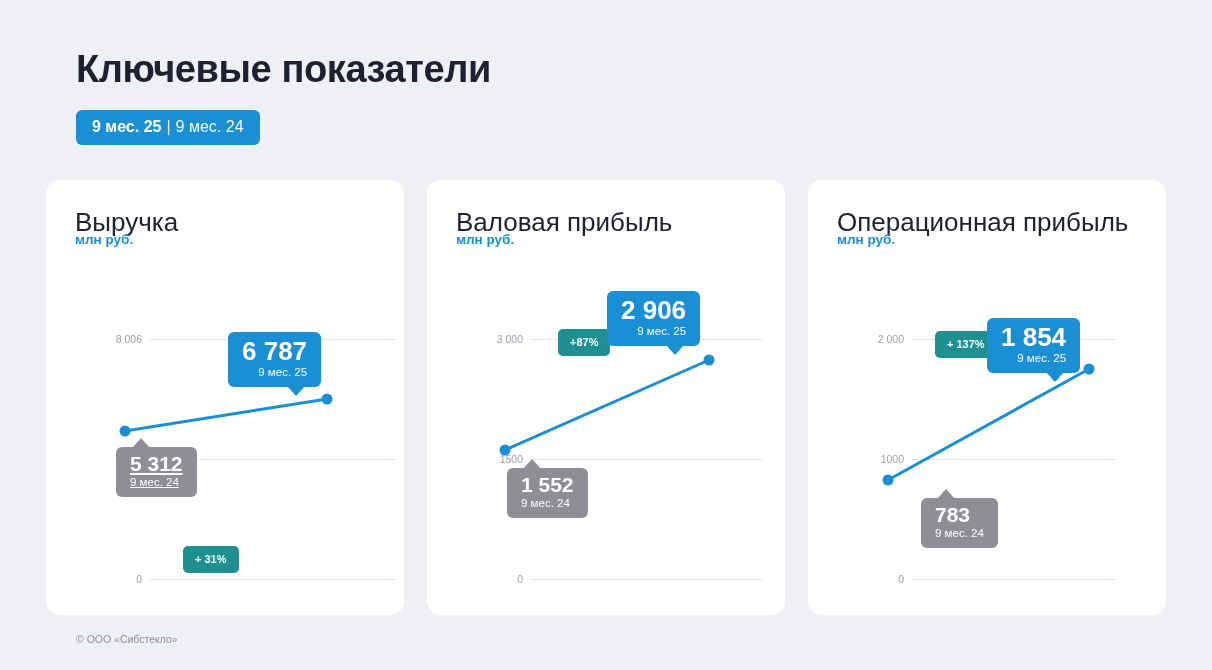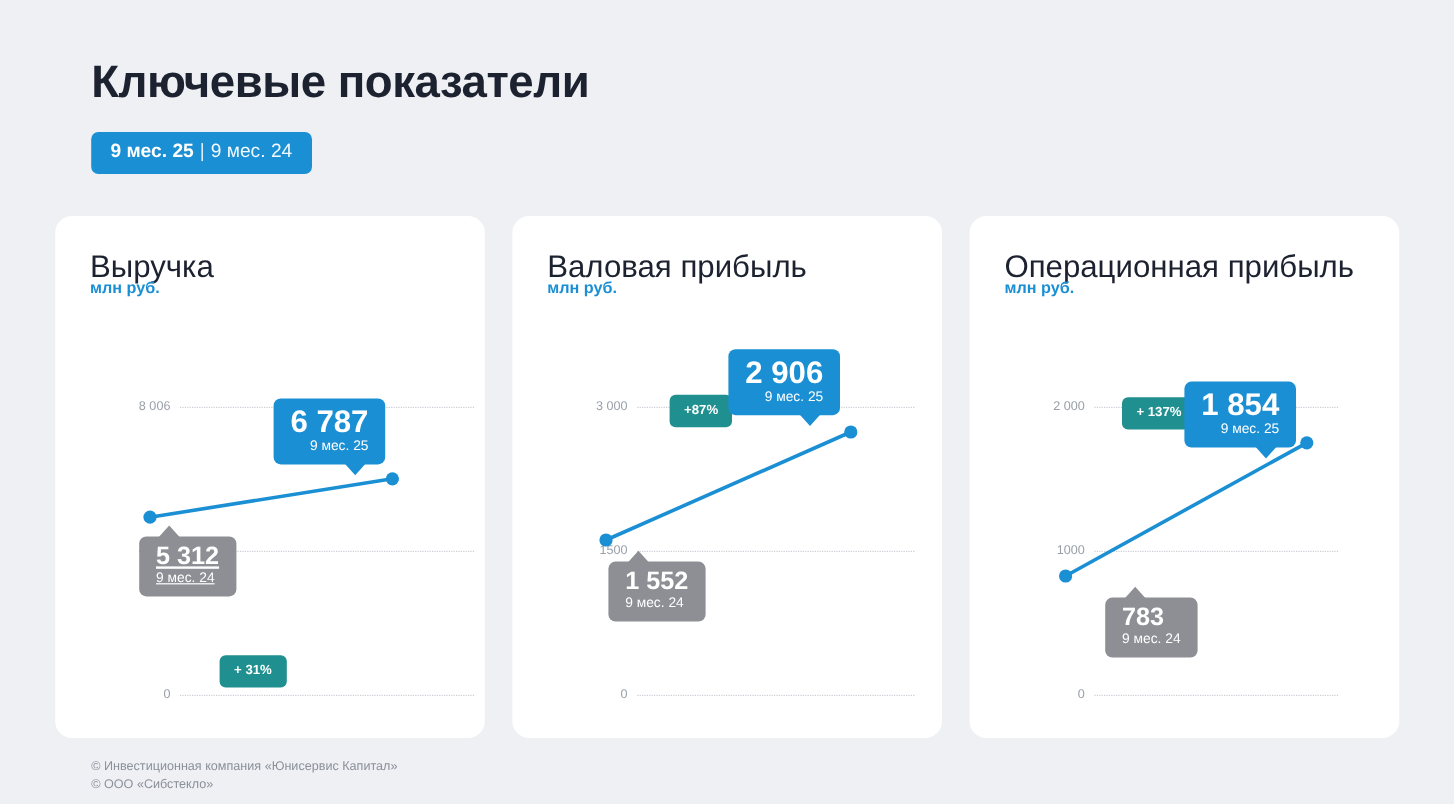--- a/index.html
+++ b/index.html
@@ -222,17 +222,16 @@
           <span class="v">783</span>
           <span class="l">9 мес. 24</span>
           <span class="tail"></span>
         </div>
       </div>
     </div>
 
   </div>
 
   <div class="footer">
-    <div>© Инвестиционная компания «Юнисервис Капитал»</div>
     <div>© ООО «Сибстекло»</div>
   </div>
 
 </div>
 
 </body></html>

